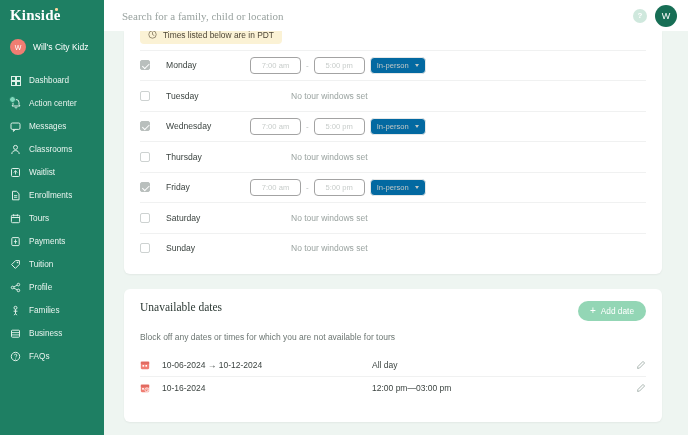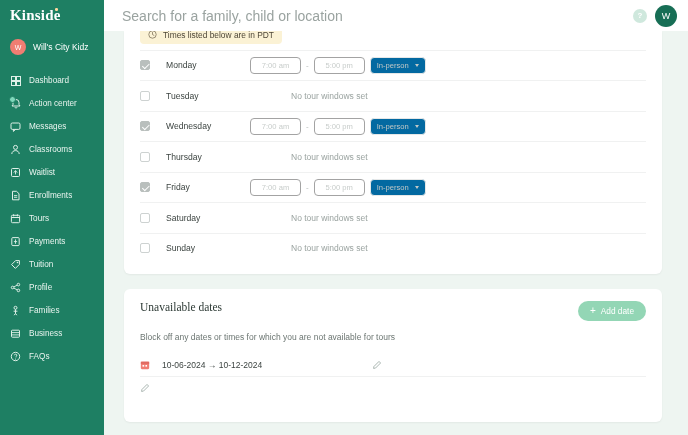--- a/index.html
+++ b/index.html
@@ -63,22 +63,22 @@
   .right { flex: 1; display: flex; flex-direction: column; height: 435px; background: #eef5f1; }
 
   .topbar {
     height: 31px; background: #ffffff;
     display: flex; align-items: center;
     padding: 0 11px 0 18px;
     flex: 0 0 31px;
   }
   .search-input {
     flex: 1; border: none; outline: none;
-    font-family: Liberation Sans, sans-serif;
-    font-size: 14px; color: #4a4a4a; background: transparent;
+    font-family: Liberation Serif, serif;
+    font-size: 11px; color: #4a4a4a; background: transparent;
   }
   .search-input::placeholder { color: #9aa3a0; }
   .help-icon {
     width: 14px; height: 14px; border-radius: 50%;
     background: #cfe8dd; color: #ffffff;
     font-size: 8px; font-weight: bold;
     display: flex; align-items: center; justify-content: center;
     margin-right: 8px; cursor: pointer;
   }
   .avatar-top {
@@ -452,25 +452,37 @@
             <div class="date-row">
               <div class="date-left">
                 <svg class="cal-ico" viewBox="0 0 12 12">
                   <rect x="1" y="2" width="10" height="9" rx="1.3" fill="#f07d72"></rect>
                   <rect x="1" y="2" width="10" height="2.6" fill="#e06a60"></rect>
                   <rect x="3" y="6" width="2" height="2" fill="#ffffff"></rect>
                   <rect x="6.5" y="6" width="2" height="2" fill="#ffffff"></rect>
                 </svg>
                 <span class="date-text">10-06-2024 → 10-12-2024</span>
               </div>
+              <div class="date-time">All day</div>
               <svg class="pencil" viewBox="0 0 12 12">
                 <path d="M8.4 1.7 10.3 3.6 4.2 9.7 1.9 10.1 2.3 7.8z" fill="none" stroke="#9aa8a2" stroke-width="1"></path>
               </svg>
             </div>
             <div class="date-row">
+              <div class="date-left">
+                <svg class="cal-ico" viewBox="0 0 12 12">
+                  <rect x="1" y="2" width="10" height="9" rx="1.3" fill="#f07d72"></rect>
+                  <rect x="1" y="2" width="10" height="2.6" fill="#e06a60"></rect>
+                  <rect x="2.6" y="6" width="2" height="2" fill="#ffffff"></rect>
+                  <circle cx="8.3" cy="8.2" r="2.4" fill="#f07d72" stroke="#ffffff" stroke-width="0.9"></circle>
+                  <path d="M8.3 6.9v1.4l1 .6" stroke="#ffffff" stroke-width="0.8" fill="none" stroke-linecap="round"></path>
+                </svg>
+                <span class="date-text">10-16-2024</span>
+              </div>
+              <div class="date-time">12:00 pm—03:00 pm</div>
               <svg class="pencil" viewBox="0 0 12 12">
                 <path d="M8.4 1.7 10.3 3.6 4.2 9.7 1.9 10.1 2.3 7.8z" fill="none" stroke="#9aa8a2" stroke-width="1"></path>
               </svg>
             </div>
           </div>
       </section>
 
     </div>
   </div>
 </div>

